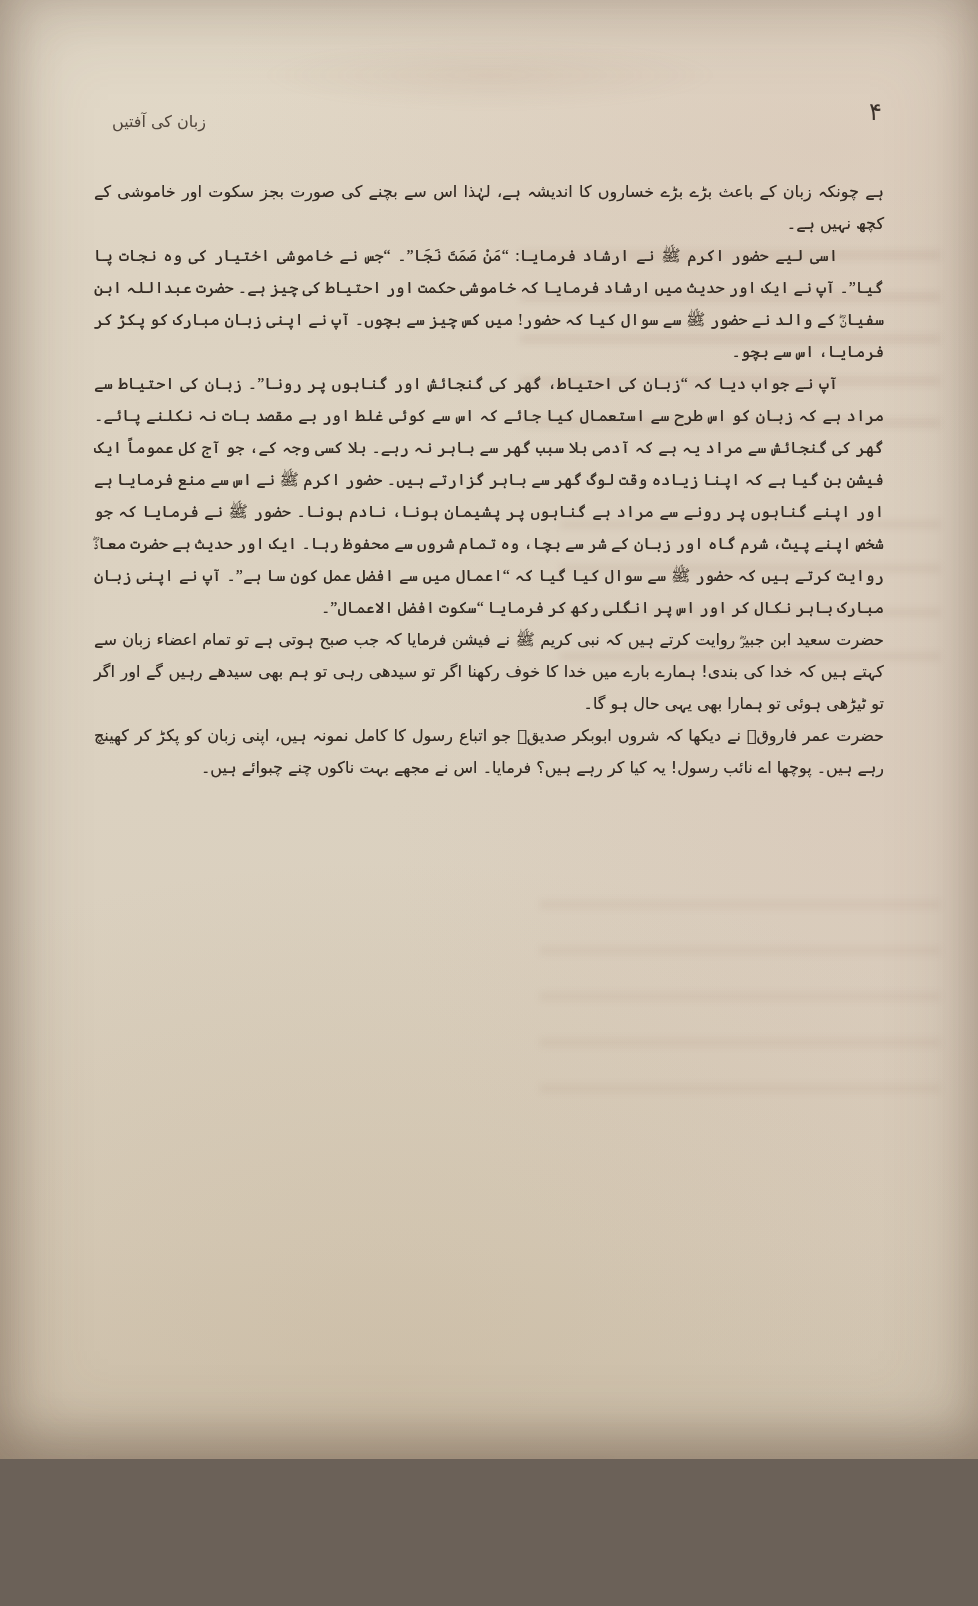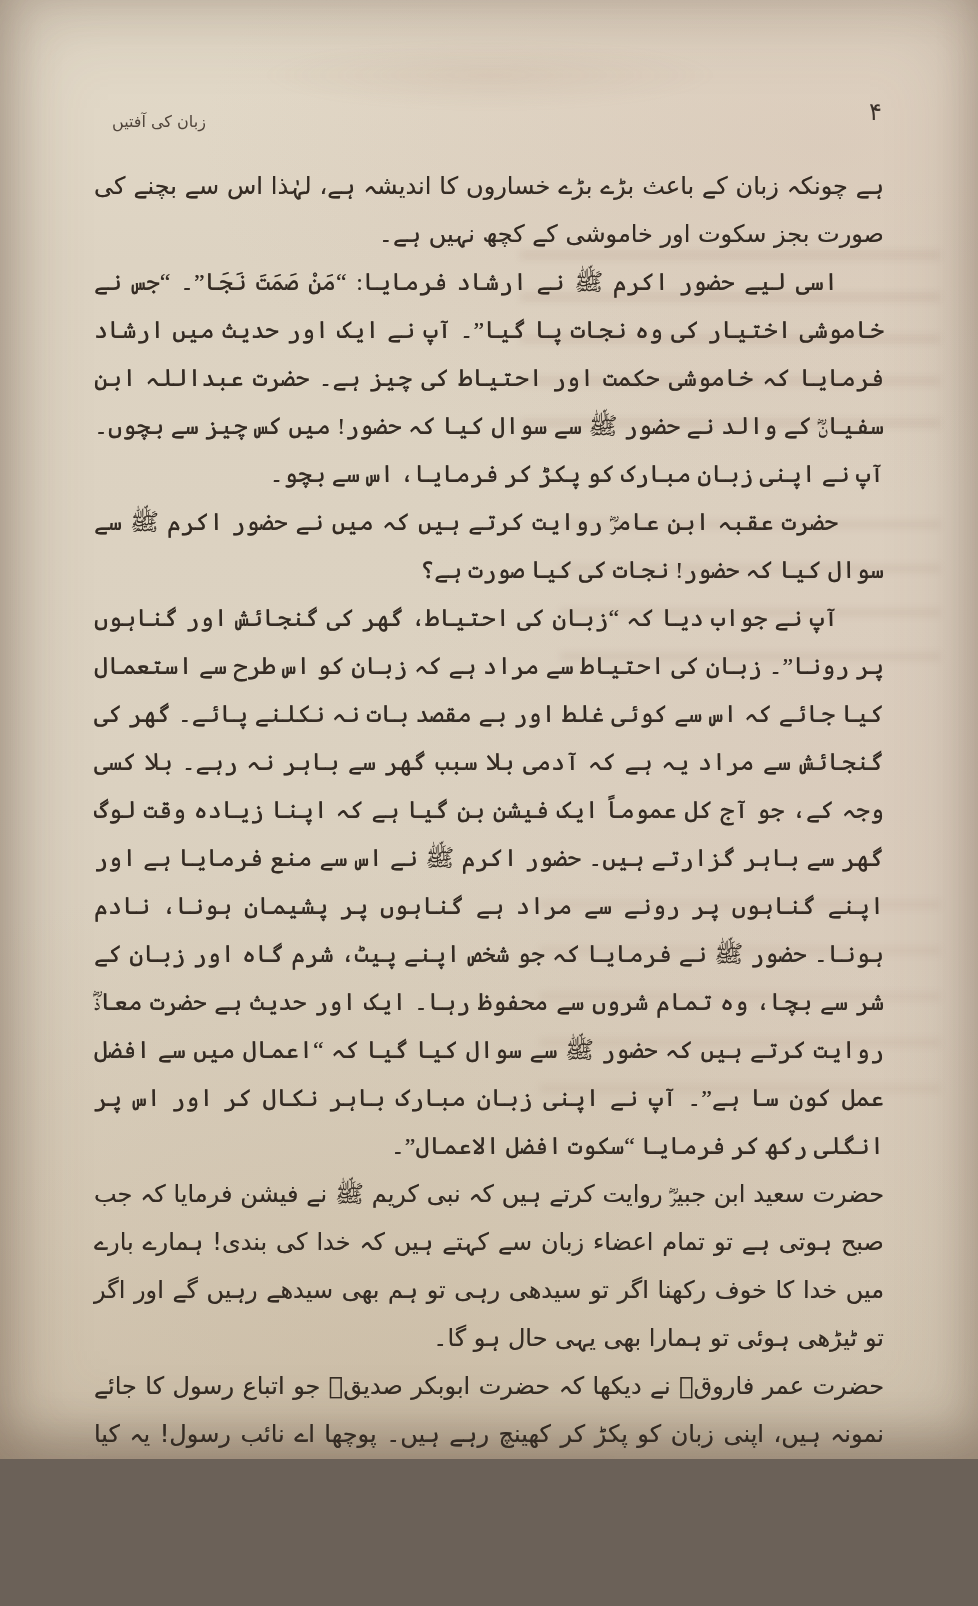--- a/index.html
+++ b/index.html
@@ -55,26 +55,26 @@
   .page-number {
     position: absolute;
     right: 96px;
     top: 98px;
     font-size: 24px;
     color: #3c322a;
   }
 
   .body-text {
     position: absolute;
-    top: 162px;
+    top: 176px;
     right: 94px;
     left: 94px;
     direction: rtl;
     text-align: justify;
-    font-size: 24px;
+    font-size: 16px;
     line-height: 2.0;
     color: #342b23;
     text-shadow: 0 0 0.6px rgba(52,43,35,0.55);
   }
   .para { margin: 0; }
   .para.indent { text-indent: 46px; font-family: Liberation Serif, serif; }
 </style>
 </head>
 <body>
 
@@ -87,19 +87,18 @@
   <div class="smudge s5"></div>
 
   <div class="running-header">
     <span class="header-title">زبان کی آفتیں</span>
     <span class="page-number">۴</span>
   </div>
 
   <div class="body-text">
     <p class="para">ہے چونکہ زبان کے باعث بڑے بڑے خساروں کا اندیشہ ہے، لہٰذا اس سے بچنے کی صورت بجز سکوت اور خاموشی کے کچھ نہیں ہے۔</p>
     <p class="para indent">اسی لیے حضور اکرم ﷺ نے ارشاد فرمایا: “مَنْ صَمَتَ نَجَا”۔ “جس نے خاموشی اختیار کی وہ نجات پا گیا”۔ آپ نے ایک اور حدیث میں ارشاد فرمایا کہ خاموشی حکمت اور احتیاط کی چیز ہے۔ حضرت عبداللہ ابن سفیانؓ کے والد نے حضور ﷺ سے سوال کیا کہ حضور! میں کس چیز سے بچوں۔ آپ نے اپنی زبان مبارک کو پکڑ کر فرمایا، اس سے بچو۔</p>
-    <p class="para indent">حضرت عقبہ ابن عامرؓ روایت کرتے ہیں کہ میں نے حضور اکرم ﷺ سے سوال کیا کہ حضور! نجات کی کیا صورت ہے؟</p>
     <p class="para indent">آپ نے جواب دیا کہ “زبان کی احتیاط، گھر کی گنجائش اور گناہوں پر رونا”۔ زبان کی احتیاط سے مراد ہے کہ زبان کو اس طرح سے استعمال کیا جائے کہ اس سے کوئی غلط اور بے مقصد بات نہ نکلنے پائے۔ گھر کی گنجائش سے مراد یہ ہے کہ آدمی بلا سبب گھر سے باہر نہ رہے۔ بلا کسی وجہ کے، جو آج کل عموماً ایک فیشن بن گیا ہے کہ اپنا زیادہ وقت لوگ گھر سے باہر گزارتے ہیں۔ حضور اکرم ﷺ نے اس سے منع فرمایا ہے اور اپنے گناہوں پر رونے سے مراد ہے گناہوں پر پشیمان ہونا، نادم ہونا۔ حضور ﷺ نے فرمایا کہ جو شخص اپنے پیٹ، شرم گاہ اور زبان کے شر سے بچا، وہ تمام شروں سے محفوظ رہا۔ ایک اور حدیث ہے حضرت معاذؓ روایت کرتے ہیں کہ حضور ﷺ سے سوال کیا گیا کہ “اعمال میں سے افضل عمل کون سا ہے”۔ آپ نے اپنی زبان مبارک باہر نکال کر اور اس پر انگلی رکھ کر فرمایا “سکوت افضل الاعمال”۔</p>
     <p class="para">حضرت سعید ابن جبیرؓ روایت کرتے ہیں کہ نبی کریم ﷺ نے فیشن فرمایا کہ جب صبح ہوتی ہے تو تمام اعضاء زبان سے کہتے ہیں کہ خدا کی بندی! ہمارے بارے میں خدا کا خوف رکھنا اگر تو سیدھی رہی تو ہم بھی سیدھے رہیں گے اور اگر تو ٹیڑھی ہوئی تو ہمارا بھی یہی حال ہو گا۔</p>
-    <p class="para">حضرت عمر فاروقؓ نے دیکھا کہ حضرت ابوبکر صدیقؓ جو اتباع رسول کا جائے نمونہ ہیں، اپنی زبان کو پکڑ کر کھینچ رہے ہیں۔ پوچھا اے نائب رسول! یہ کیا کر رہے ہیں؟ فرمایا۔ اس نے مجھے بہت ناکوں چنے چبوائے ہیں۔</p>
+    <p class="para">حضرت عمر فاروقؓ نے دیکھا کہ شروں ابوبکر صدیقؓ جو اتباع رسول کا کامل نمونہ ہیں، اپنی زبان کو پکڑ کر کھینچ رہے ہیں۔ پوچھا اے نائب رسول! یہ کیا کر رہے ہیں؟ فرمایا۔ اس نے مجھے بہت ناکوں چنے چبوائے ہیں۔</p>
   </div>
 
 </div>
 
 </body></html>

